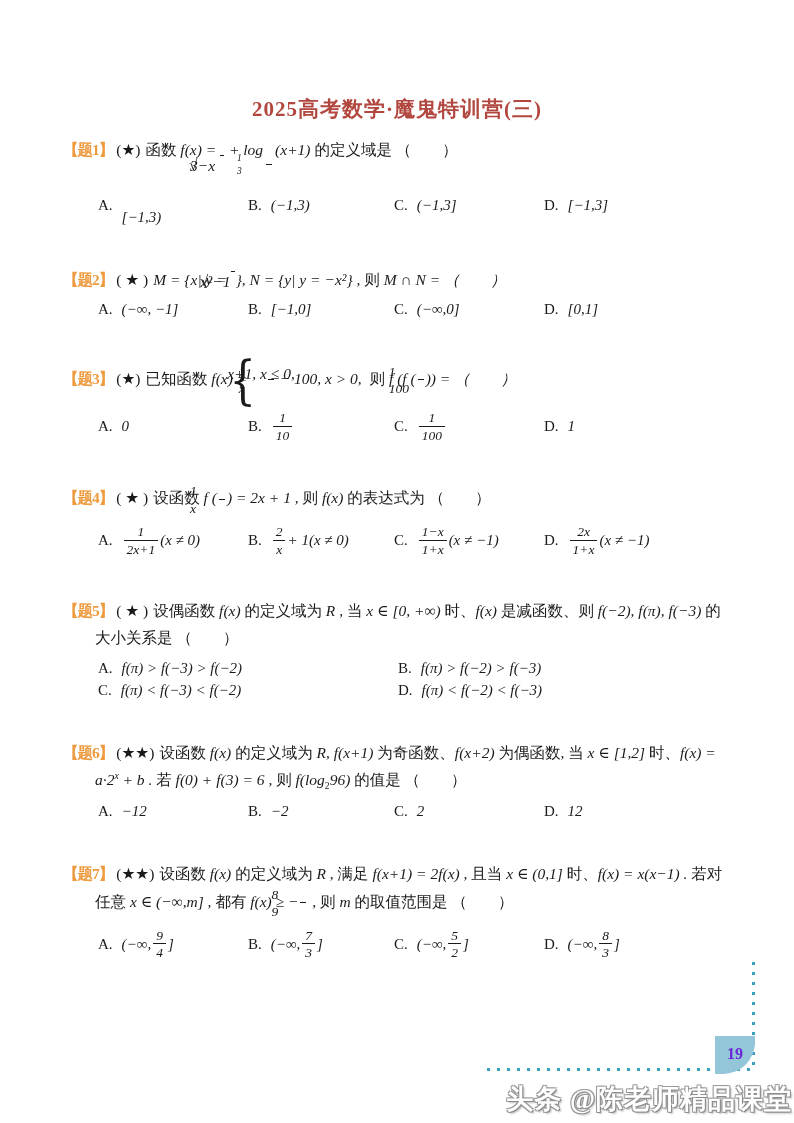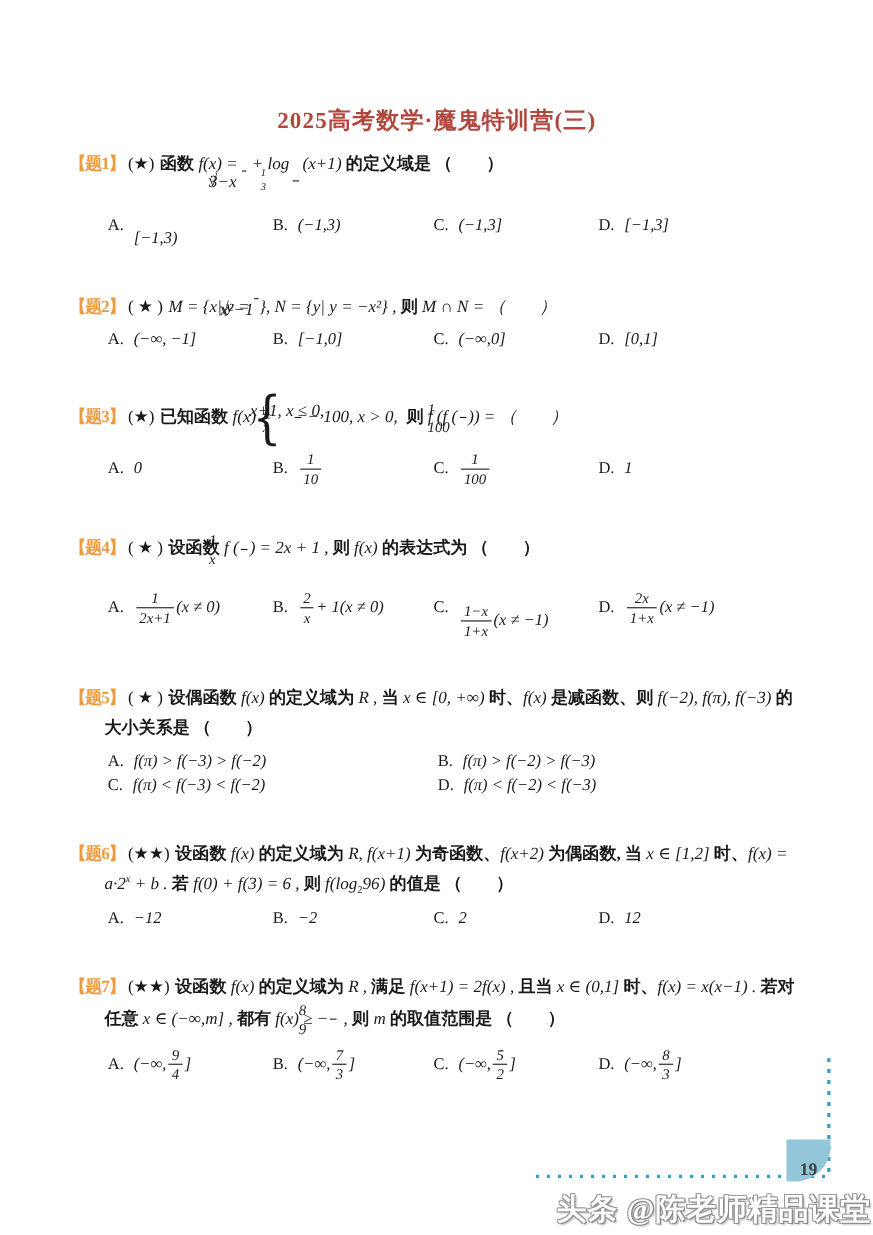--- a/index.html
+++ b/index.html
@@ -40,21 +40,21 @@
   .question{margin-bottom:40px;}
   .question:last-child{margin-bottom:0;}
   .stem{
     margin:0;
     font-size:15.5px;
     line-height:1.75;
     padding-left:32px;text-indent:-32px;
   }
   .q-label{color:var(--label_orange,#ee9a3f);font-weight:bold;letter-spacing:-1px;}
   .q-stars{margin:0 5px 0 3px;font-weight:normal;}
-  .seg-tx{font-weight:bold;}
+  .seg-tx{font-weight:normal;}
   .seg-m{font-family:"Liberation Serif","DejaVu Serif",serif;font-style:italic;}
   sup.seg-sup{font-size:0.62em;font-style:italic;font-family:"Liberation Serif",serif;}
   sub.seg-sub{font-size:0.62em;font-family:"Liberation Serif",serif;}
   .frac{
     display:inline-flex;flex-direction:column;align-items:center;
     vertical-align:middle;margin:0 2px;line-height:1;
     font-family:"Liberation Serif","DejaVu Serif",serif;
     font-style:italic;font-size:13.5px;
   }
   .frac .num{line-height:1.15;padding:0 3px;}
@@ -88,22 +88,22 @@
   }
   .dotted-v{
     position:absolute;left:752px;top:962px;width:3px;height:104px;
     background:repeating-linear-gradient(180deg,var(--dot_teal,#3aa0bf) 0 3px,transparent 3px 10px);
   }
   .page-badge{
     position:absolute;left:715px;top:1036px;width:40px;height:38px;
     background:var(--badge_teal,#92c6d8);
     border-radius:0 0 32px 0;
     display:flex;align-items:flex-start;justify-content:center;
-    font-weight:bold;font-size:16px;color:#404040;
-    padding-top:19px;box-sizing:border-box;
+    font-weight:bold;font-size:16px;color:#6d28d9;
+    padding-top:9px;box-sizing:border-box;
     font-family:"Liberation Serif",serif;
   }
   .watermark{
     position:absolute;right:2px;top:1081px;
     font-size:27px;font-weight:bold;white-space:nowrap;
     color:#ffffff;
     text-shadow:1px 1px 0 #8a8a8a,-1px -1px 0 #9a9a9a,1px -1px 0 #9a9a9a,-1px 1px 0 #9a9a9a,2px 2px 2px #bdbdbd;
     letter-spacing:1px;
   }
 </style>
@@ -254,21 +254,21 @@
               <span class="opt-content" style="display: inline-flex; align-items: center;">
                 <span class="frac">
                   <span class="num">2</span>
                   <span class="den">x</span>
                 </span>
                 <span class="seg-m"> + 1(x ≠ 0)</span>
               </span>
             </span>
             <span class="option">
               <span class="opt-key">C.</span>
-              <span class="opt-content" style="display: inline-flex; align-items: center; margin-top: 24px;">
+              <span class="opt-content" style="display: inline-flex; align-items: center;">
                 <span class="frac">
                   <span class="num">1−x</span>
                   <span class="den">1+x</span>
                 </span>
                 <span class="seg-m">(x ≠ −1)</span>
               </span>
             </span>
             <span class="option">
               <span class="opt-key">D.</span>
               <span class="opt-content" style="display: inline-flex; align-items: center;">

